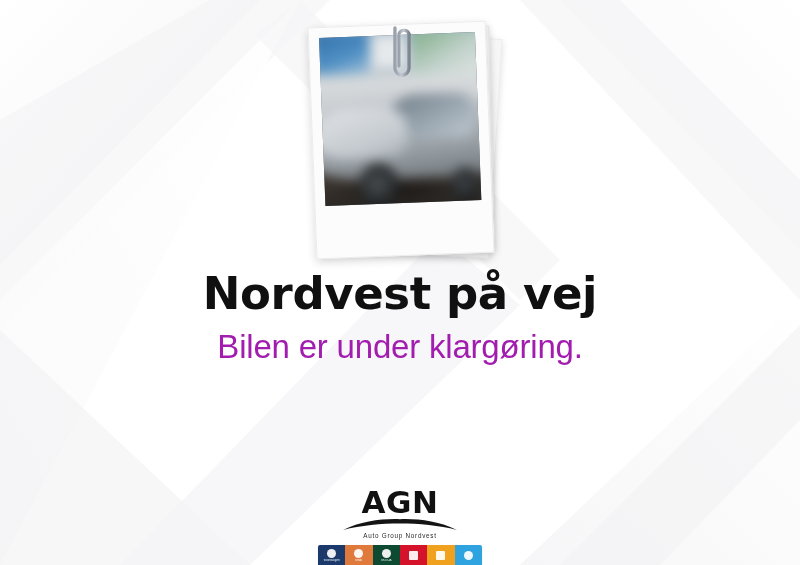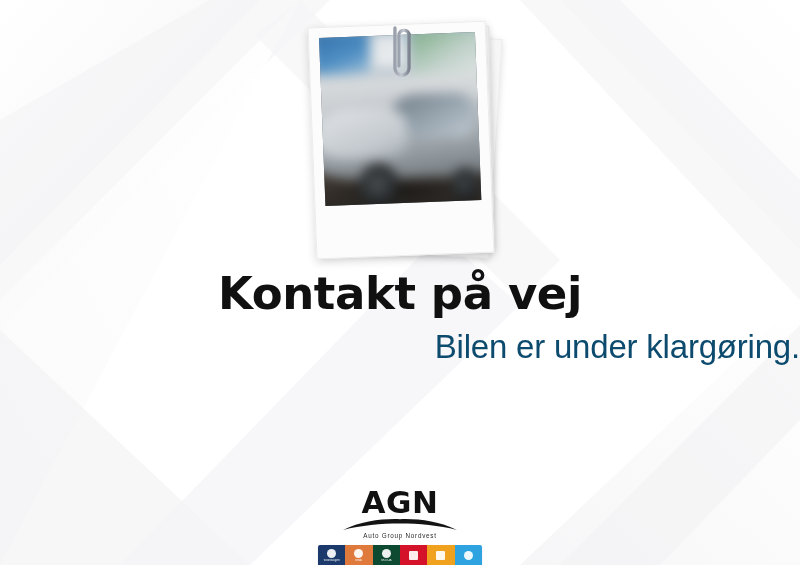--- a/index.html
+++ b/index.html
@@ -180,26 +180,25 @@
     font-weight: 800;
     color: #101010;
     letter-spacing: -0.4px;
     line-height: 1.04;
     margin: 0;
     font-family: "DejaVu Sans", sans-serif;
   }
   .sub-line {
     font-size: 33px;
     font-weight: 400;
-    color: #0c4a6e;
+    color: #a21caf;
     line-height: 1.22;
     margin: 0;
     letter-spacing: -0.2px;
     font-family: "Liberation Sans", sans-serif;
-    text-align: right;
   }
   #sub-line-1 { margin-top: 9px; }
   #sub-line-2 { margin-top: 2px; }
 
   
   #logo-block {
     position: absolute;
     left: 50%;
     transform: translateX(-50%);
     top: 488px;
@@ -332,21 +331,21 @@
           <stop offset="45%" stop-color="#c3c8d1"></stop>
           <stop offset="100%" stop-color="#7d838f"></stop>
         </linearGradient>
       </defs>
       <path d="M10 4 L10 44 A7 7 0 0 0 24 44 L24 10" fill="none" stroke="url(#clipG)" stroke-width="3.4" stroke-linecap="round"></path>
       <path d="M24 10 A5.2 5.2 0 0 0 14 10 L14 42" fill="none" stroke="url(#clipG)" stroke-width="3.2" stroke-linecap="round"></path>
     </svg>
   </div>
 
   <div id="headline-block">
-    <div id="main-title">Kontakt på vej</div>
+    <div id="main-title">Nordvest på vej</div>
     <div id="sub-line-1" class="sub-line">Bilen er under klargøring.</div>
   </div>
 
   <div id="logo-block">
     <div id="logo-wordmark">AGN</div>
     <svg id="logo-swoosh" width="118" height="13" viewBox="0 0 118 13" xmlns="http://www.w3.org/2000/svg">
       <path d="M2 11 C20 2, 42 -0.5, 59 0.2 C76 -0.5, 98 2, 116 11 C98 6.5, 78 4.6, 59 4.6 C40 4.6, 20 6.5, 2 11 Z" fill="#141414"></path>
     </svg>
     <div id="logo-tagline">Auto Group Nordvest</div>
     <div id="brand-bar">

